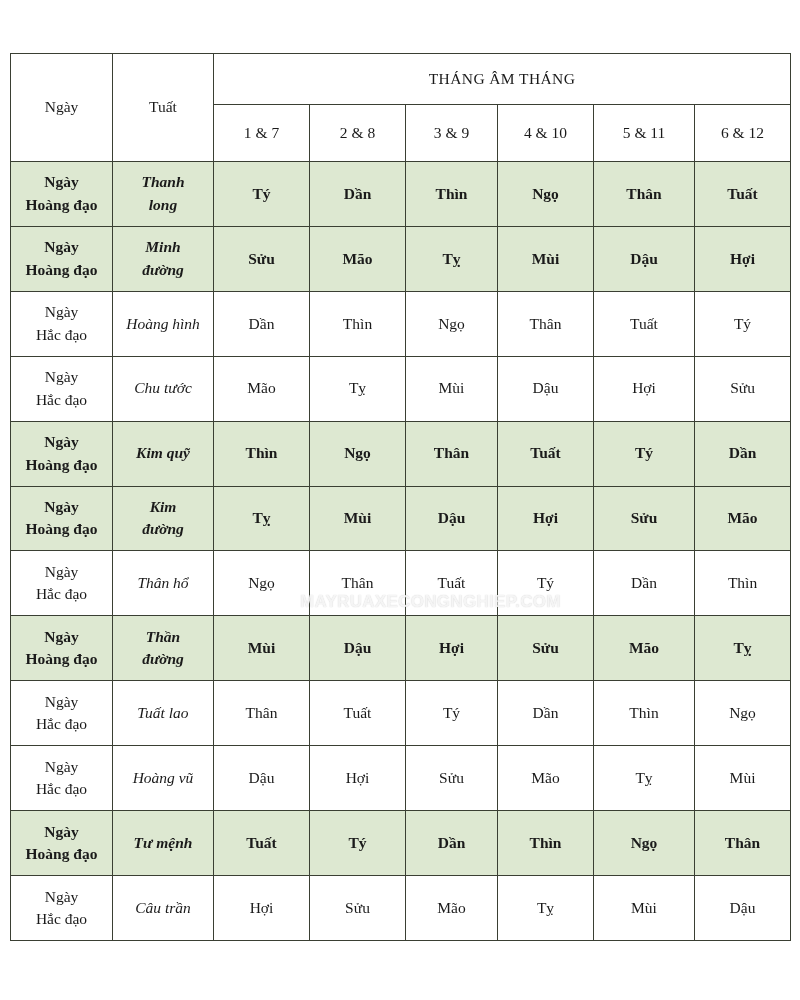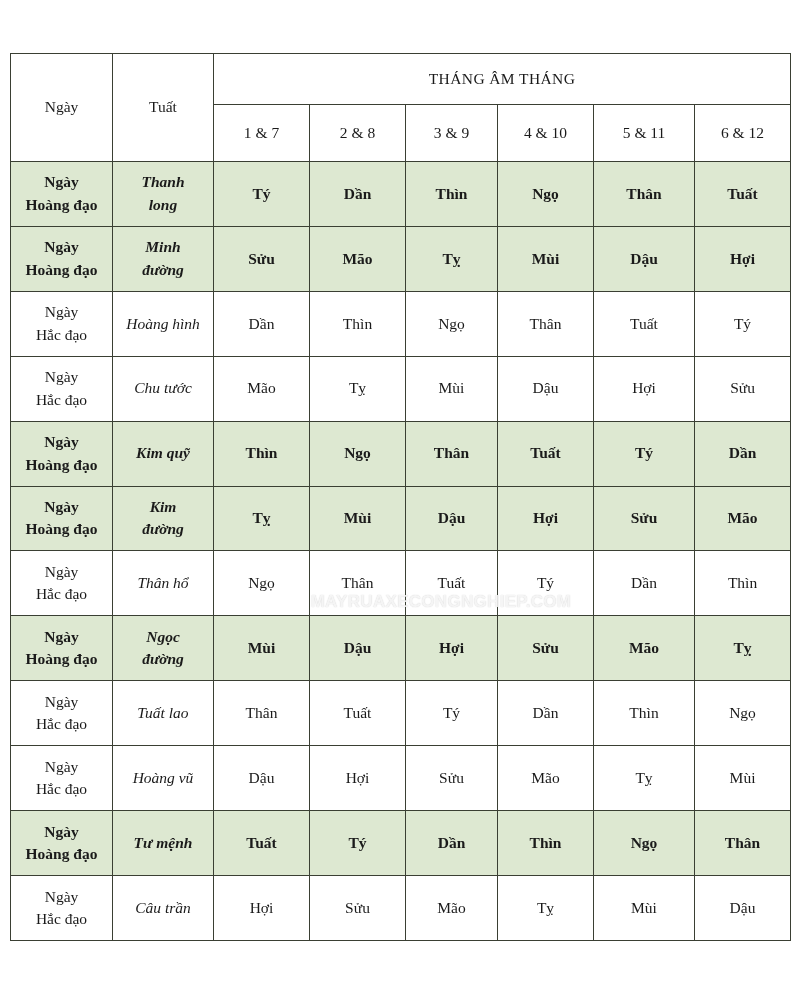--- a/index.html
+++ b/index.html
@@ -78,21 +78,20 @@
   td.god-cell .ln { display: block; font-style: italic; }
   td.val-cell { font-size: 15.5px; }
 
   tr.drow { height: 64.5px; }
 
   #watermark {
     position: absolute;
     left: 300px;
     top: 592px;
     width: 282px;
-    text-align: center;
     font-family: "Liberation Sans", sans-serif;
     font-weight: bold;
     font-size: 17px;
     letter-spacing: 0.3px;
     color: rgba(255,255,255,0.82);
     text-shadow: 0 0 1px rgba(120,120,120,0.45);
     pointer-events: none;
     white-space: nowrap;
   }
 </style>
@@ -234,21 +233,21 @@
           <td class="val-cell">Tý</td>
           <td class="val-cell">Dần</td>
           <td class="val-cell">Thìn</td>
         </tr>
         <tr class="drow good">
           <td class="day-cell">
             <span class="ln">Ngày</span>
             <span class="ln">Hoàng đạo</span>
           </td>
           <td class="god-cell">
-            <span class="ln">Ngọc</span>
+            <span class="ln">Thần</span>
             <span class="ln">đường</span>
           </td>
           <td class="val-cell">Mùi</td>
           <td class="val-cell">Dậu</td>
           <td class="val-cell">Hợi</td>
           <td class="val-cell">Sửu</td>
           <td class="val-cell">Mão</td>
           <td class="val-cell">Tỵ</td>
         </tr>
         <tr class="drow bad">

